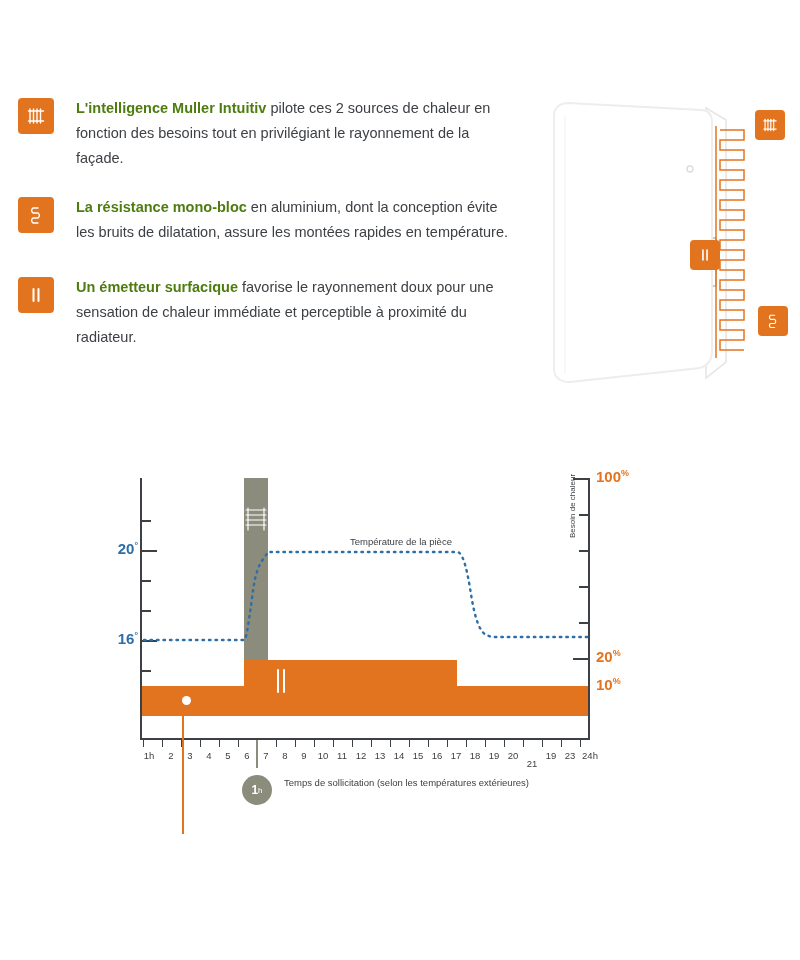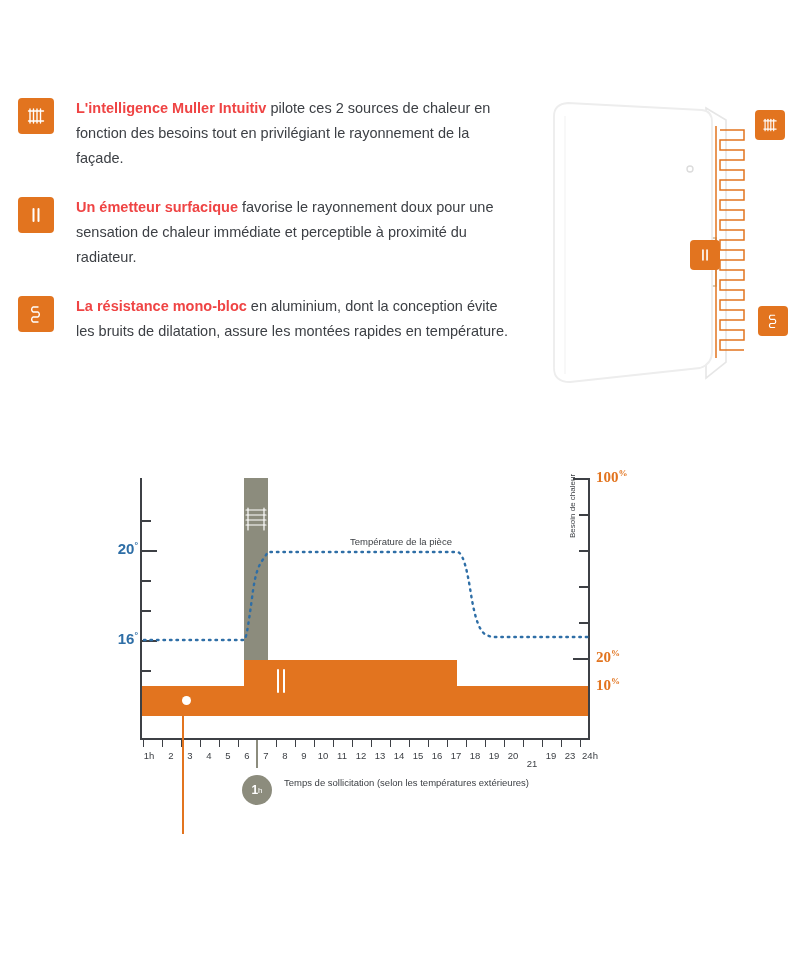--- a/index.html
+++ b/index.html
@@ -20,21 +20,21 @@
   .bullet-icon {
     position: absolute; left: 0; top: 2px;
     width: 36px; height: 36px; border-radius: 4px;
     background: #e2741f;
     color: #ffffff;
     display: flex; align-items: center; justify-content: center;
   }
   .bullet-text {
     font-size: 14.5px; line-height: 25px; color: #3d4045;
   }
-  .bullet-text b { color: #ef4444; font-weight: bold; }
+  .bullet-text b { color: #4d7c0f; font-weight: bold; }
 
   .footnote {
     position: absolute; left: 72px; top: 370px; width: 330px;
     font-size: 9.5px; line-height: 13px; color: #6f6f6f;
   }
 
   .device { position: absolute; left: 530px; top: 90px; width: 260px; height: 310px; }
 
   .badge {
     position: absolute; width: 30px; height: 30px; border-radius: 4px;
@@ -70,21 +70,21 @@
   .tick-r { right: 2px; }
   .tick-long { width: 15px; }
 
   .ylabel-left {
     position: absolute; right: 452px; text-align: right;
     color: #2e6ea6; font-size: 15px; font-weight: bold; white-space: nowrap;
   }
   .ylabel-left sup { font-size: 9px; }
   .ylabel-right {
     position: absolute; left: 456px; text-align: center;
-    color: #e2741f; font-size: 15px; font-weight: bold; white-space: nowrap; font-family: Liberation Serif, serif;
+    color: #e2741f; font-size: 15px; font-weight: bold; white-space: nowrap;
   }
   .ylabel-right sup { font-size: 9px; font-weight: bold; }
 
   .axis-caption-right {
     position: absolute; left: 428px; top: 60px;
     font-size: 8px; color: #3d4045;
     transform: rotate(-90deg); transform-origin: left top;
     white-space: nowrap;
   }
 
@@ -154,39 +154,39 @@
           </svg>
         </div>
         <div class="bullet-text">
           <b>L'intelligence Muller Intuitiv</b><span> pilote ces 2 sources de chaleur en fonction des besoins tout en privilégiant le rayonnement de la façade.</span>
         </div>
       </div>
 
       <div class="bullet">
         <div class="bullet-icon">
           <svg width="22" height="22" viewBox="0 0 22 22" aria-hidden="true">
+            <path d="M13 4 H8 a3 3 0 0 0 0 5 h5 a3 3 0 0 1 0 5 H8 a3 3 0 0 0 0 5 h5" stroke="#ffffff" stroke-width="1.4" fill="none" stroke-linecap="round"></path>
+          </svg>
+        </div>
+        <div class="bullet-text">
+          <b>La résistance mono-bloc</b><span> en aluminium, dont la conception évite les bruits de dilatation, assure les montées rapides en température.</span>
+        </div>
+      </div>
+
+      <div class="bullet">
+        <div class="bullet-icon">
+          <svg width="22" height="22" viewBox="0 0 22 22" aria-hidden="true">
             <g stroke="#ffffff" stroke-width="2" stroke-linecap="round">
               <path d="M8.5 5 v12"></path>
                 <path d="M13.5 5 v12"></path>
             </g>
           </svg>
         </div>
         <div class="bullet-text">
           <b>Un émetteur surfacique</b><span> favorise le rayonnement doux pour une sensation de chaleur immédiate et perceptible à proximité du radiateur.</span>
-        </div>
-      </div>
-
-      <div class="bullet">
-        <div class="bullet-icon">
-          <svg width="22" height="22" viewBox="0 0 22 22" aria-hidden="true">
-            <path d="M13 4 H8 a3 3 0 0 0 0 5 h5 a3 3 0 0 1 0 5 H8 a3 3 0 0 0 0 5 h5" stroke="#ffffff" stroke-width="1.4" fill="none" stroke-linecap="round"></path>
-          </svg>
-        </div>
-        <div class="bullet-text">
-          <b>La résistance mono-bloc</b><span> en aluminium, dont la conception évite les bruits de dilatation, assure les montées rapides en température.</span>
         </div>
       </div>
     </div>
 
 
     <div class="device">
       <svg width="260" height="310" viewBox="0 0 260 310" aria-hidden="true">
 
         <path d="M176 18 L196 30 L196 272 L176 288 Z" fill="none" stroke="#e6e6e6" stroke-width="1.6"></path>
 

